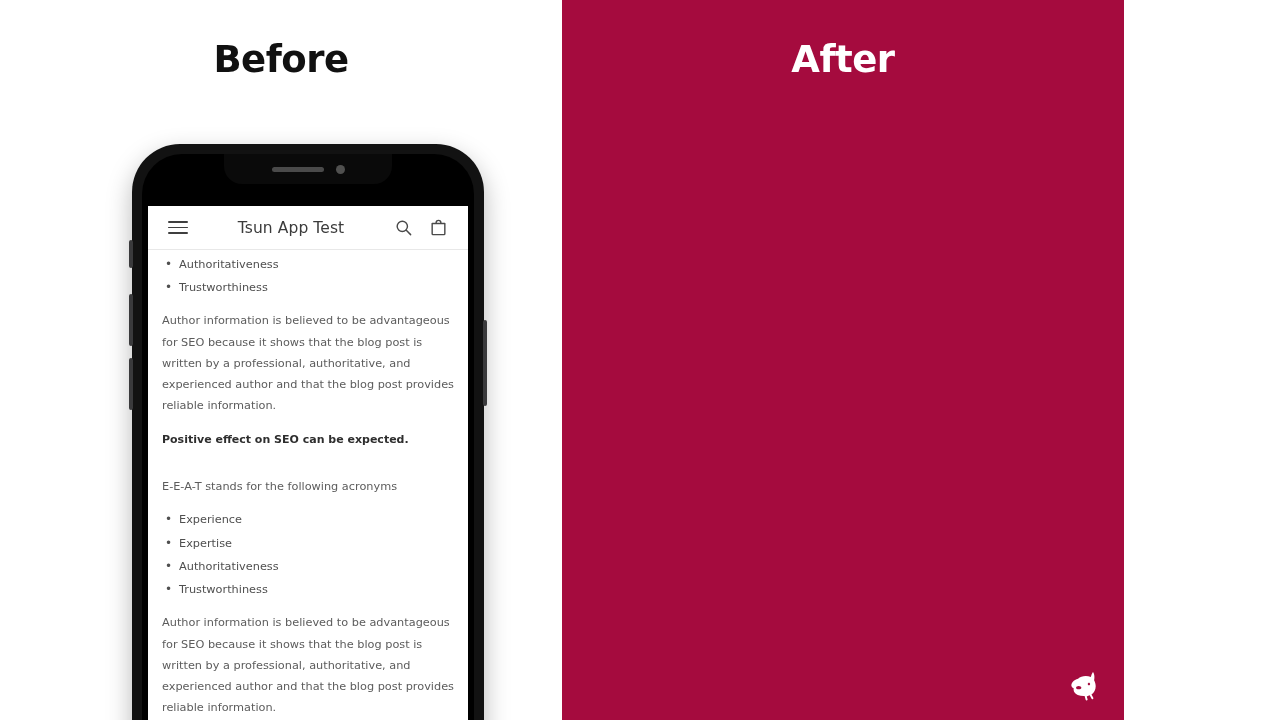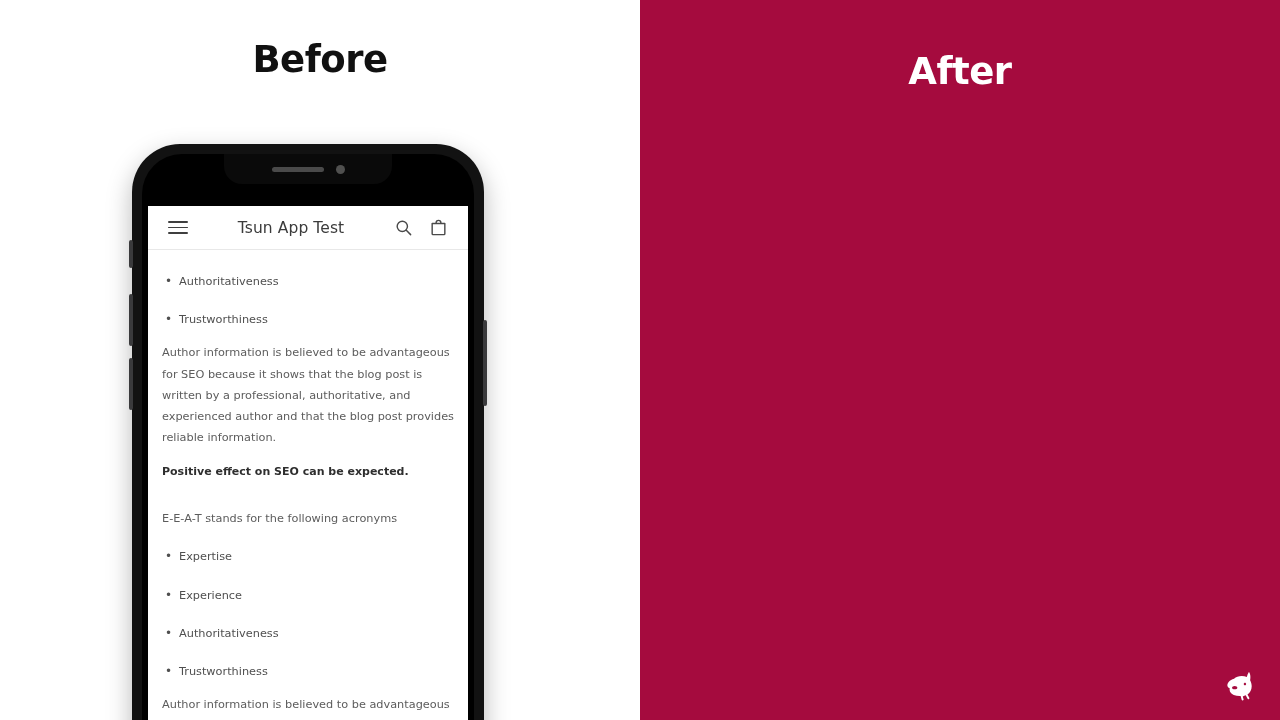--- a/index.html
+++ b/index.html
@@ -1,36 +1,36 @@
 <!DOCTYPE html>
 <html><head>
 <meta charset="utf-8">
 <style>
   * { box-sizing: border-box; margin: 0; padding: 0; }
   html, body {
     width: 1280px; height: 720px;
     overflow: hidden;
     font-family: "Liberation Sans", sans-serif;
   }
-  .stage { position: relative; width: 1280px; height: 720px; display: flex; }
+  .stage { position: relative; width: 1124px; height: 720px; display: flex; }
 
   .panel { position: relative; width: 640px; height: 720px; overflow: hidden; }
   .panel-before { background: #ffffff; }
   .panel-after  { background: #a50b3e; }
 
   .panel-heading {
     position: absolute; top: 38px; left: 0; right: 0;
     text-align: center;
     font-size: 37px;
     font-weight: 700;
     letter-spacing: -0.5px;
     font-family: "DejaVu Sans", sans-serif;
   }
   .panel-before .panel-heading { color: #111111; }
-  .panel-after  .panel-heading { color: #ffffff; margin-top: 12px; }
+  .panel-after  .panel-heading { color: #ffffff; }
 
   
   .device {
     position: absolute;
     width: 352px;
     height: 640px;
     border-radius: 48px;
     background: #121212;
     box-shadow: 0 10px 26px rgba(0,0,0,0.28);
   }
@@ -115,21 +115,20 @@
     font-family: "DejaVu Sans", sans-serif;
     height: calc(100% - 45px);
     overflow: hidden;
   }
   .bullets { list-style: none; margin: 0 0 12px 0; padding: 0; }
   .bullets li {
     position: relative;
     padding-left: 17px;
     margin-bottom: 2px;
     color: #4f4f4f;
-    margin-top: 17px;
   }
   .bullets li::before {
     content: "•";
     position: absolute; left: 3px; top: -1px;
     color: #4f4f4f; font-size: 12px;
   }
   .para { margin: 0 0 14px 0; color: #5c5c5c; }
   .para-strong {
     color: #2e2e2e;
     font-weight: 700;
@@ -195,22 +194,22 @@
 
           <div class="screen-body">
             <ul class="bullets clip-top">
               <li>Authoritativeness</li>
               <li>Trustworthiness</li>
             </ul>
             <p class="para">Author information is believed to be advantageous for SEO because it shows that the blog post is written by a professional, authoritative, and experienced author and that the blog post provides reliable information.</p>
             <p class="para-strong">Positive effect on SEO can be expected.</p>
             <p class="para para-tight">E-E-A-T stands for the following acronyms</p>
             <ul class="bullets">
+              <li>Experience</li>
               <li>Expertise</li>
-              <li>Experience</li>
               <li>Authoritativeness</li>
               <li>Trustworthiness</li>
             </ul>
             <p class="para">Author information is believed to be advantageous for SEO because it shows that the blog post is written by a professional, authoritative, and experienced author and that the blog post provides reliable information.</p>
           </div>
         </div>
       </div>
     </div>
   </div>
 

